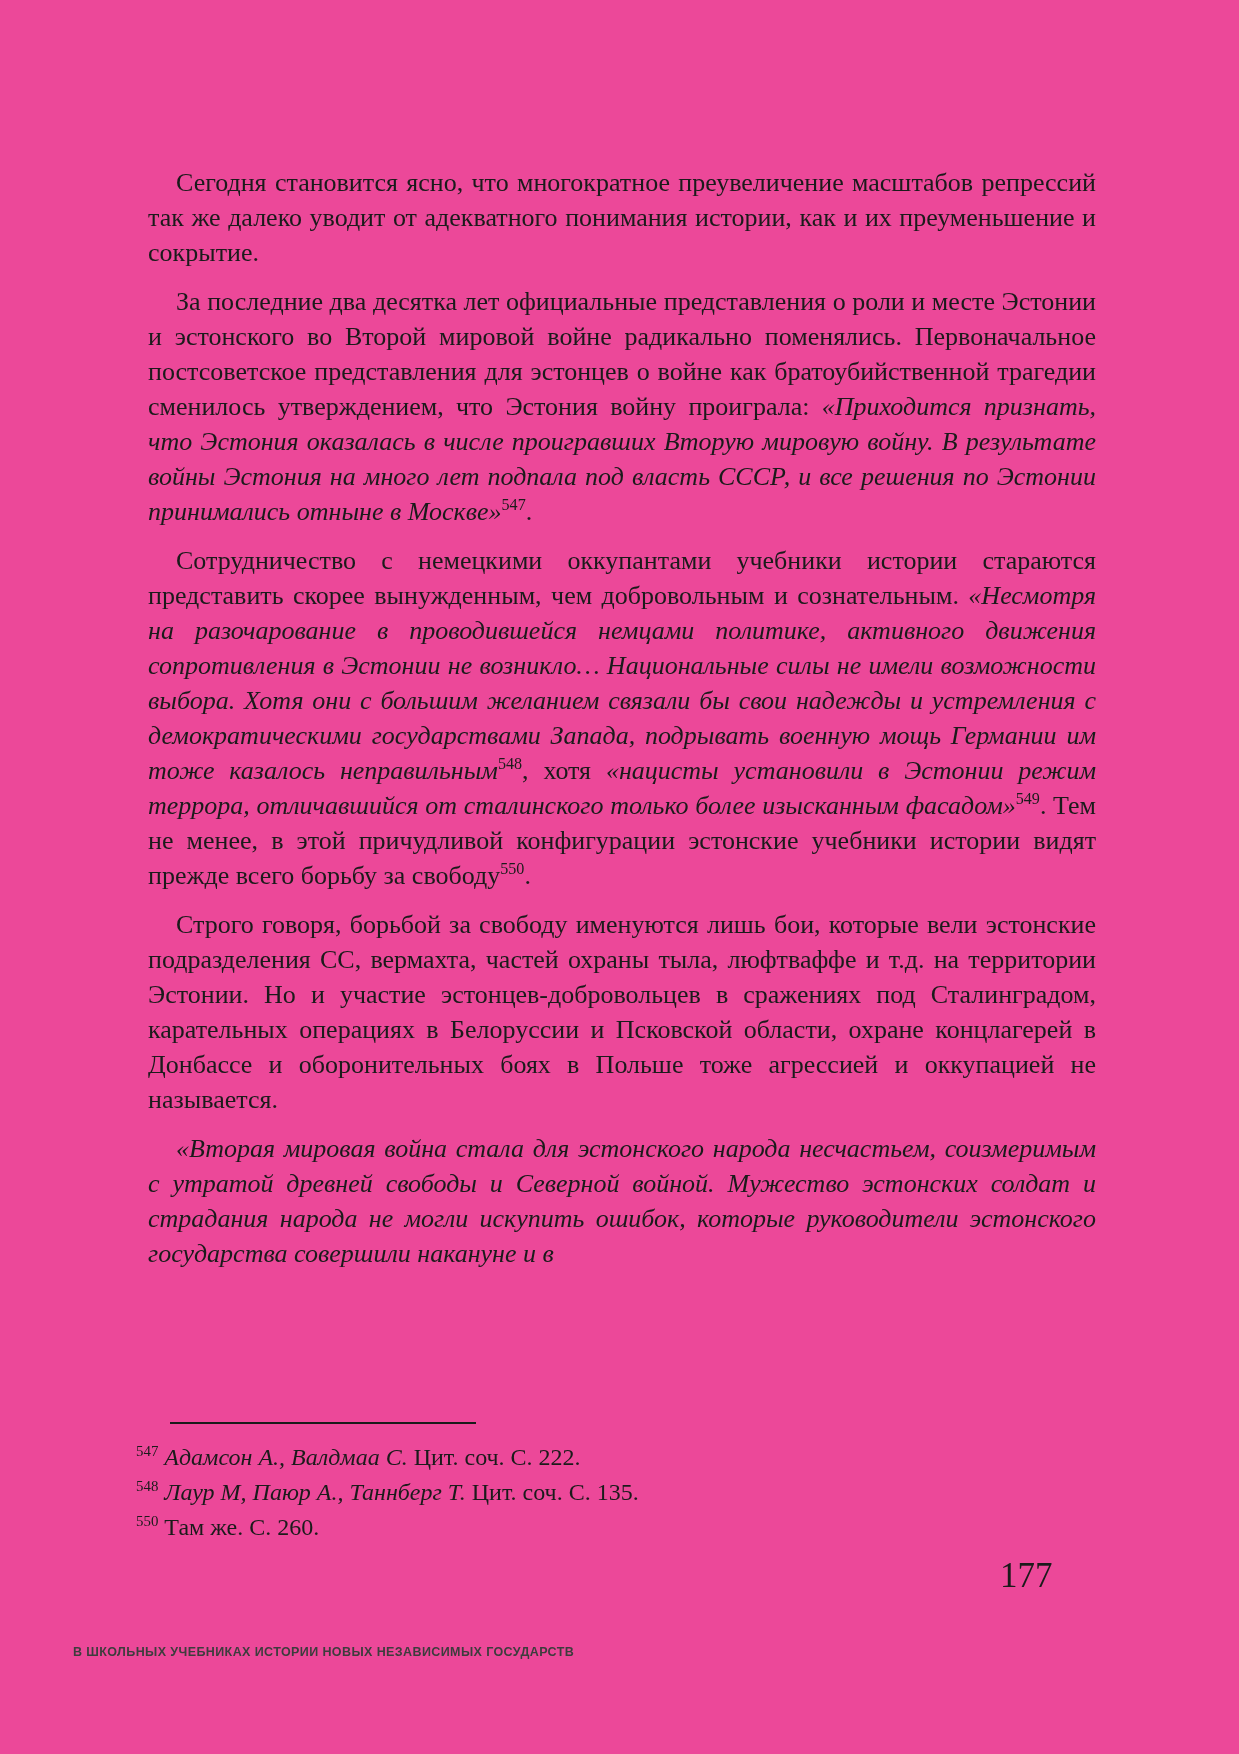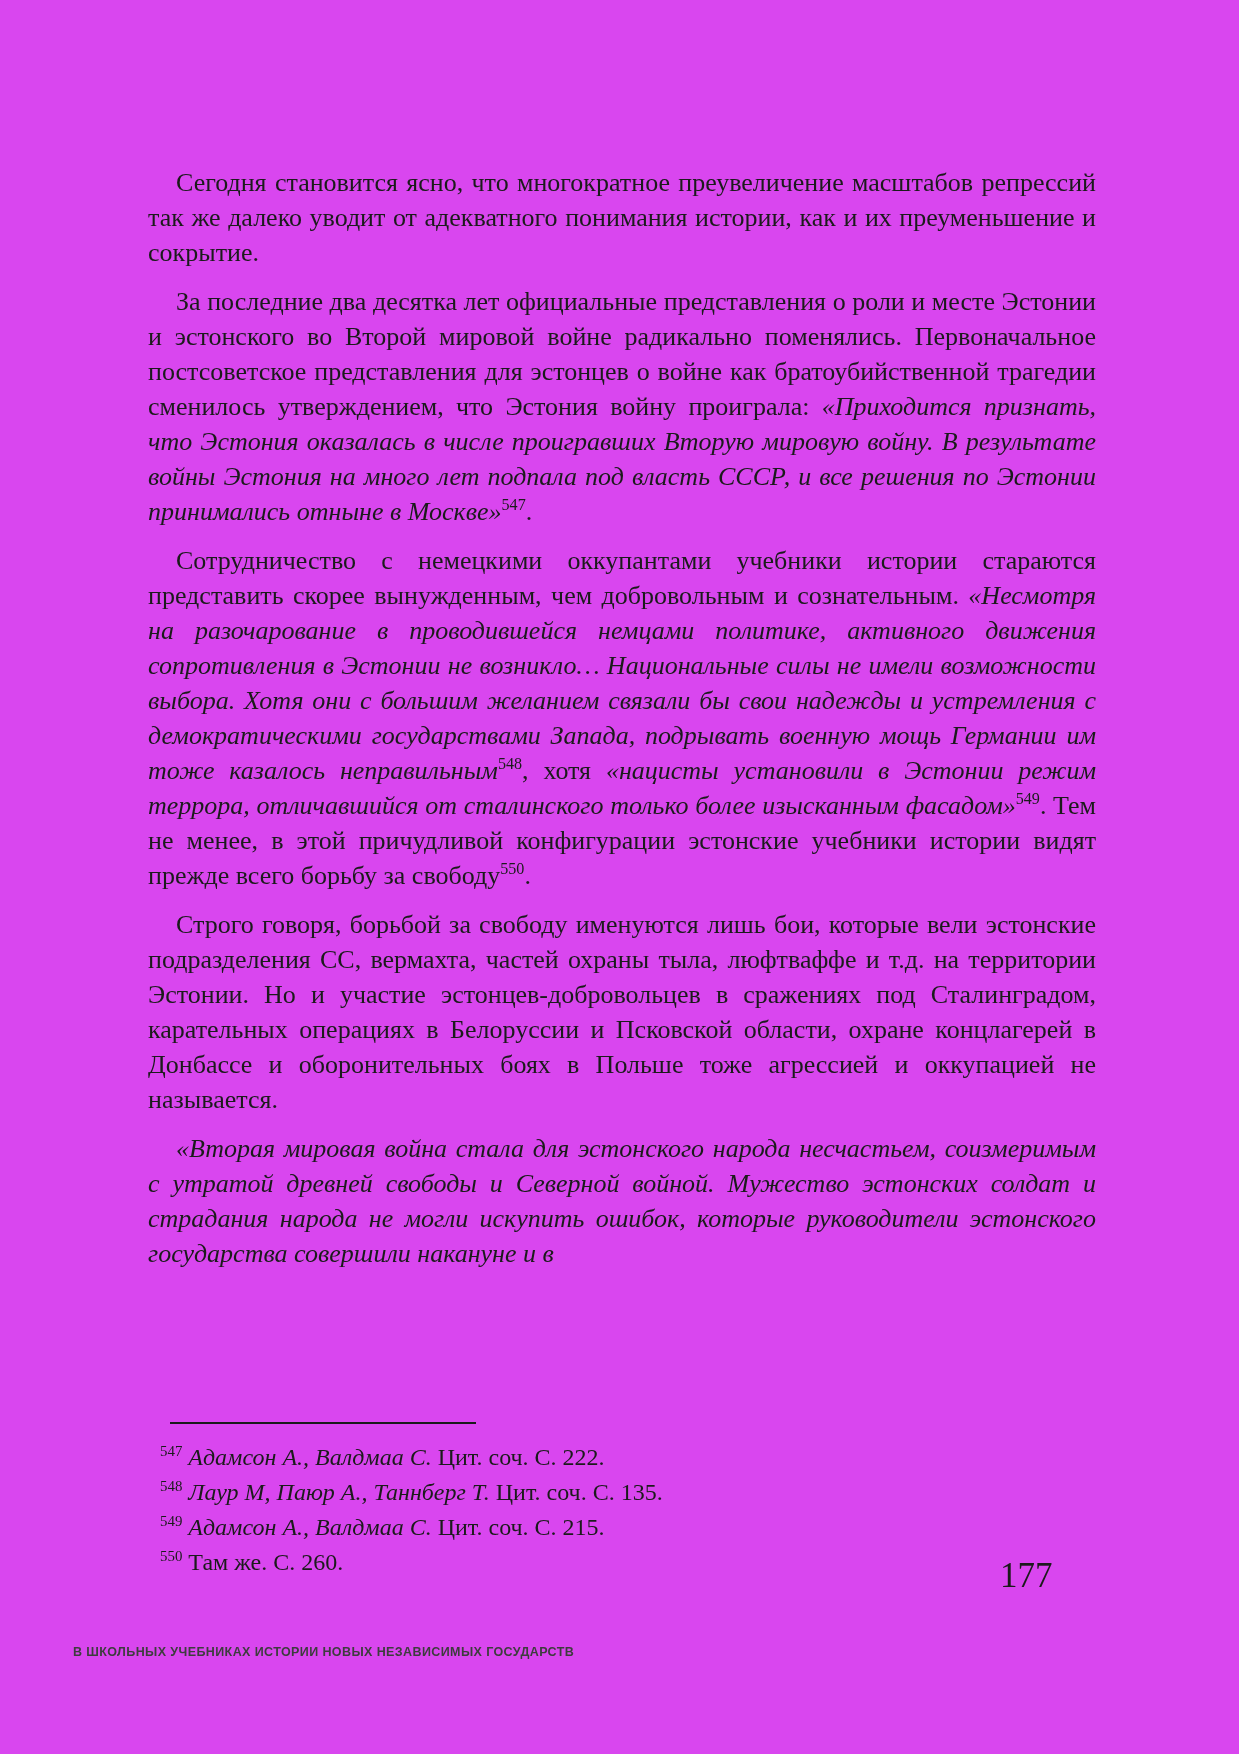--- a/index.html
+++ b/index.html
@@ -5,21 +5,21 @@
 <style>
   html, body {
     margin: 0;
     padding: 0;
     background: #ffffff;
   }
   .page {
     position: relative;
     width: 1239px;
     height: 1754px;
-    background: #d946ef;
+    background: #ec4899;
     font-family: "Liberation Serif", "DejaVu Serif", serif;
     color: #1b1b1b;
     overflow: hidden;
   }
   .text-block {
     position: absolute;
     left: 148px;
     top: 165px;
     width: 948px;
     font-size: 26px;
@@ -41,21 +41,21 @@
   .footnote-sep {
     position: absolute;
     left: 170px;
     top: 1422px;
     width: 306px;
     height: 0;
     border-top: 2px solid #1a1a1a;
   }
   .footnotes {
     position: absolute;
-    left: 160px;
+    left: 136px;
     top: 1440px;
     width: 948px;
     font-size: 24px;
     line-height: 35px;
     text-align: left;
   }
   .footnote { margin: 0; }
   .running-title {
     position: absolute;
     left: 73px;
@@ -86,21 +86,20 @@
     <p class="para"><span>Сотрудничество с немецкими оккупантами учебники истории стараются представить скорее вынужденным, чем добровольным и сознательным. </span><span class="it">«Несмотря на разочарование в проводившейся немцами политике, активного движения сопротивления в Эстонии не возникло… Национальные силы не имели возможности выбора. Хотя они с большим желанием связали бы свои надежды и устремления с демократическими государствами Запада, подрывать военную мощь Германии им тоже казалось неправильным</span><sup class="fnref">548</sup><span>, хотя </span><span class="it">«нацисты установили в Эстонии режим террора, отличавшийся от сталинского только более изысканным фасадом»</span><sup class="fnref">549</sup><span>. Тем не менее, в этой причудливой конфигурации эстонские учебники истории видят прежде всего борьбу за свободу</span><sup class="fnref">550</sup><span>.</span></p>
     <p class="para"><span>Строго говоря, борьбой за свободу именуются лишь бои, которые вели эстонские подразделения СС, вермахта, частей охраны тыла, люфтваффе и т.д. на территории Эстонии. Но и участие эстонцев-добровольцев в сражениях под Сталинградом, карательных операциях в Белоруссии и Псковской области, охране концлагерей в Донбассе и оборонительных боях в Польше тоже агрессией и оккупацией не называется.</span></p>
     <p class="para"><span class="it">«Вторая мировая война стала для эстонского народа несчастьем, соизмеримым с утратой древней свободы и Северной войной. Мужество эстонских солдат и страдания народа не могли искупить ошибок, которые руководители эстонского государства совершили накануне и в</span></p>
   </main>
 
   <div class="footnote-sep"></div>
 
   <section class="footnotes">
     <p class="footnote"><sup class="fnref">547</sup><span> </span><span class="it">Адамсон А., Валдмаа С.</span><span> Цит. соч. С. 222.</span></p>
     <p class="footnote"><sup class="fnref">548</sup><span> </span><span class="it">Лаур М, Паюр А., Таннберг Т.</span><span> Цит. соч. С. 135.</span></p>
-    <p class="footnote"><sup class="fnref">549</sup><span> </span><span class="it">Адамсон А., Валдмаа С.</span><span> Цит. соч.  С. 215.</span></p>
     <p class="footnote"><sup class="fnref">550</sup><span> Там же. С. 260.</span></p>
   </section>
 
   <footer>
     <div class="running-title">В ШКОЛЬНЫХ УЧЕБНИКАХ ИСТОРИИ НОВЫХ НЕЗАВИСИМЫХ ГОСУДАРСТВ</div>
     <div class="page-number">177</div>
   </footer>
 
 </div>
 

